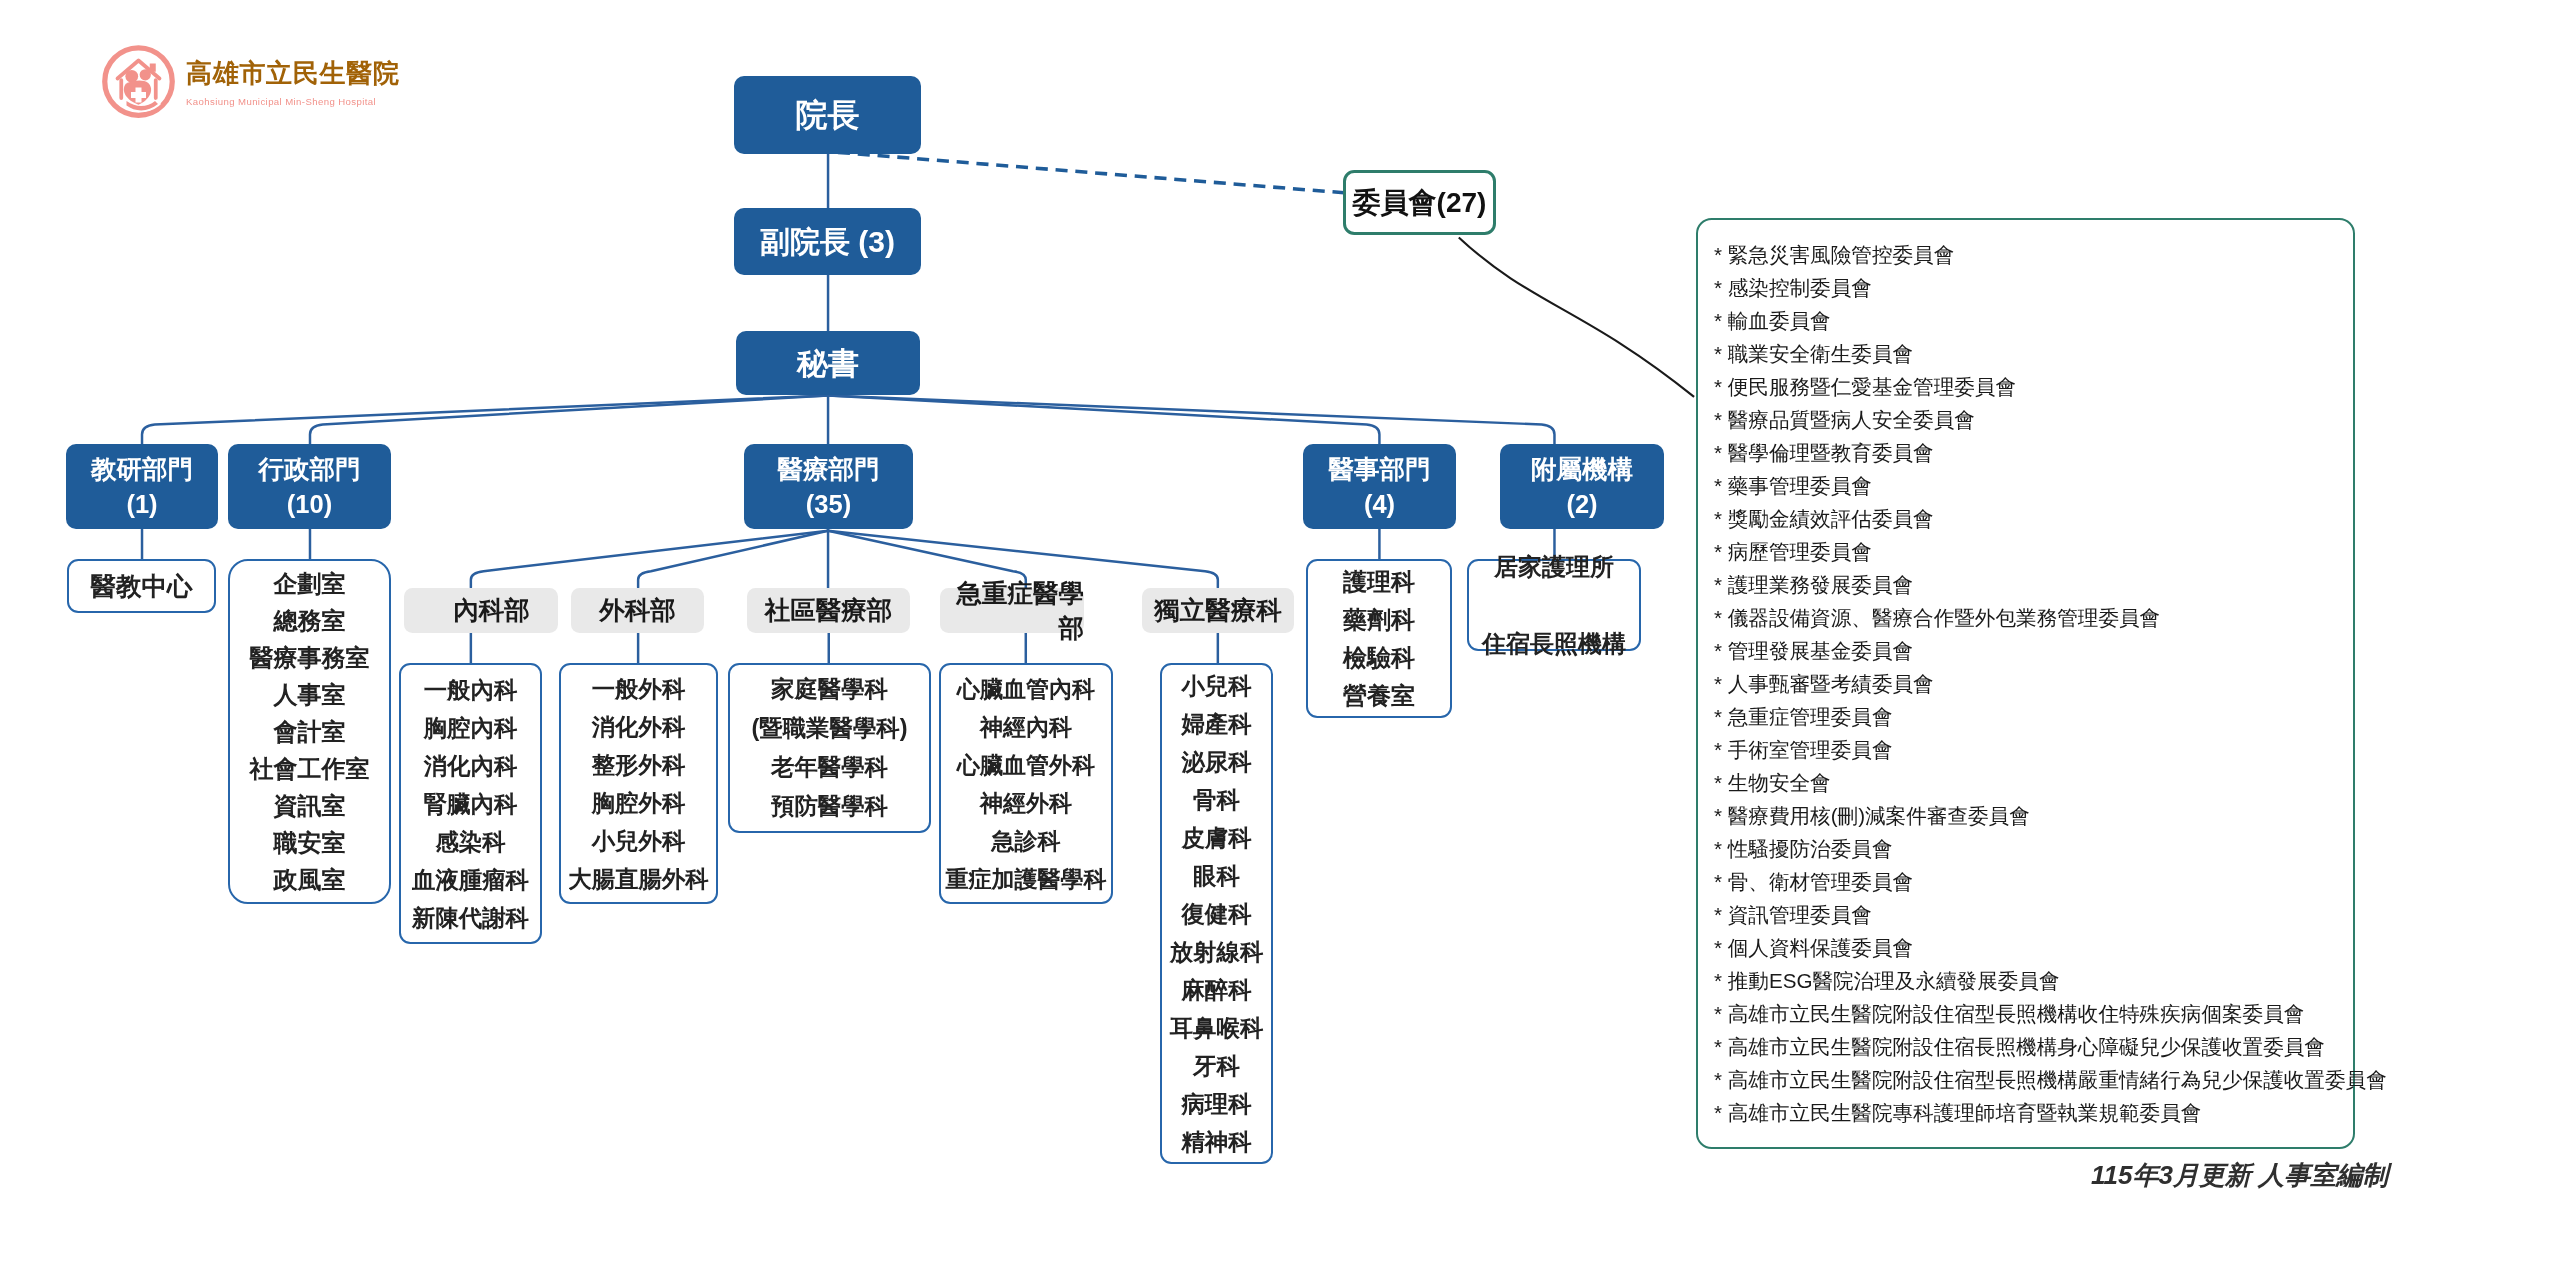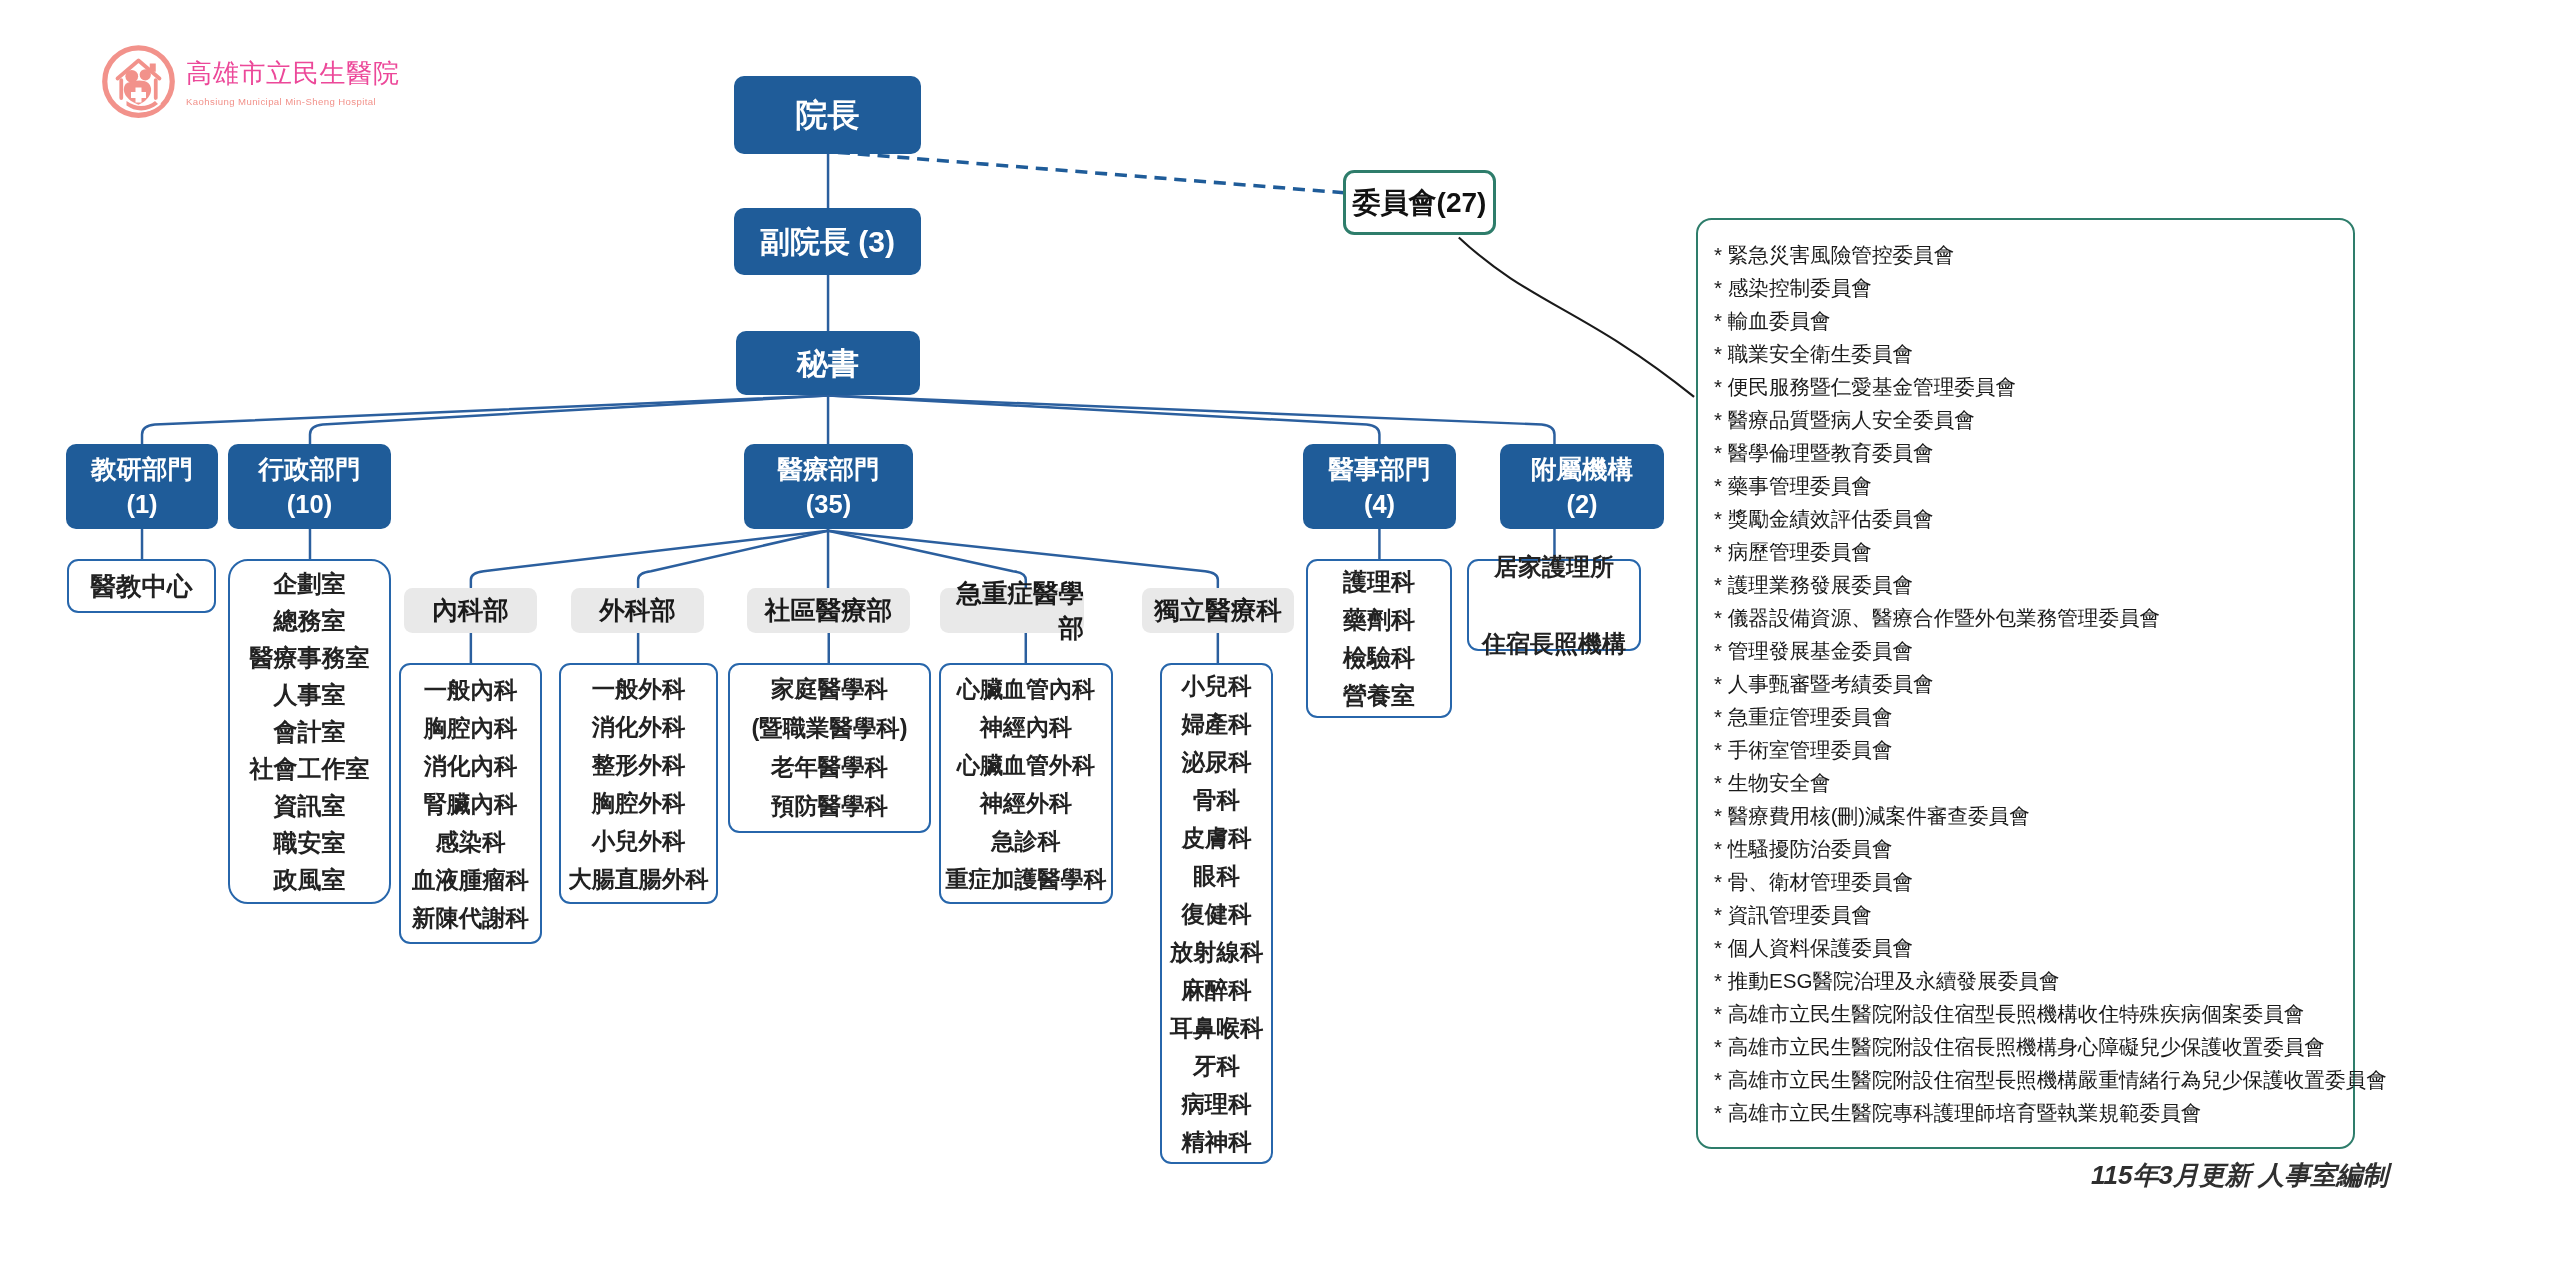--- a/index.html
+++ b/index.html
@@ -30,21 +30,21 @@
   }
   .committee-list{
     position:absolute;z-index:2;background:#ffffff;border:2.8px solid #2e7d6b;border-radius:15.6px;
     box-sizing:border-box;padding:18.4px 11.3px 0 11.3px;
   }
   .committee-list .item{
     font-size:20.6px;line-height:33px;color:#1a1a1a;font-weight:500;white-space:nowrap;
   }
   .logo{position:absolute;z-index:2;left:101px;top:44px;display:flex;align-items:center;}
   .logo-text{margin-left:10px;}
-  .logo-title{font-size:26px;font-weight:400;color:#ec4899;letter-spacing:0.7px;white-space:nowrap;}
+  .logo-title{font-size:26px;font-weight:700;color:#a16207;letter-spacing:0.7px;white-space:nowrap;}
   .logo-sub{font-size:9.6px;font-weight:500;color:#f2928b;letter-spacing:0.4px;margin-top:5.7px;white-space:nowrap;}
   .footer{
     position:absolute;z-index:2;left:2091px;top:1158px;font-size:26px;font-weight:bold;
     font-style:italic;color:#2f2f2f;white-space:nowrap;
   }
 </style>
 </head>
 <body>
 
 <div class="canvas">
@@ -170,21 +170,21 @@
       <div class="cell">護理科</div>
       <div class="cell">藥劑科</div>
       <div class="cell">檢驗科</div>
       <div class="cell">營養室</div>
     </div>
   <div class="whitebox" style="left:1467px;top:559px;width:174px;height:92px;font-size:24px;line-height:39px;gap:38px;">
       <div class="cell">居家護理所</div>
       <div class="cell">住宿長照機構</div>
     </div>
 
-  <div class="graybox" style="left:404px;top:588px;width:133px;height:45px;">內科部</div>
+  <div class="graybox" style="left:404px;top:588px;width:133px;height:45px;padding-left:21px;">內科部</div>
   <div class="graybox" style="left:571px;top:588px;width:133px;height:45px;">外科部</div>
   <div class="graybox" style="left:747px;top:588px;width:163px;height:45px;">社區醫療部</div>
   <div class="graybox" style="left:940px;top:588px;width:144px;height:45px;text-align:right;">急重症醫學部</div>
   <div class="graybox" style="left:1142px;top:588px;width:152px;height:45px;">獨立醫療科</div>
 
   <div class="whitebox" style="left:399px;top:663px;width:143px;height:281px;font-size:23.4px;line-height:38px;">
       <div class="cell">一般內科</div>
       <div class="cell">胸腔內科</div>
       <div class="cell">消化內科</div>
       <div class="cell">腎臟內科</div>

